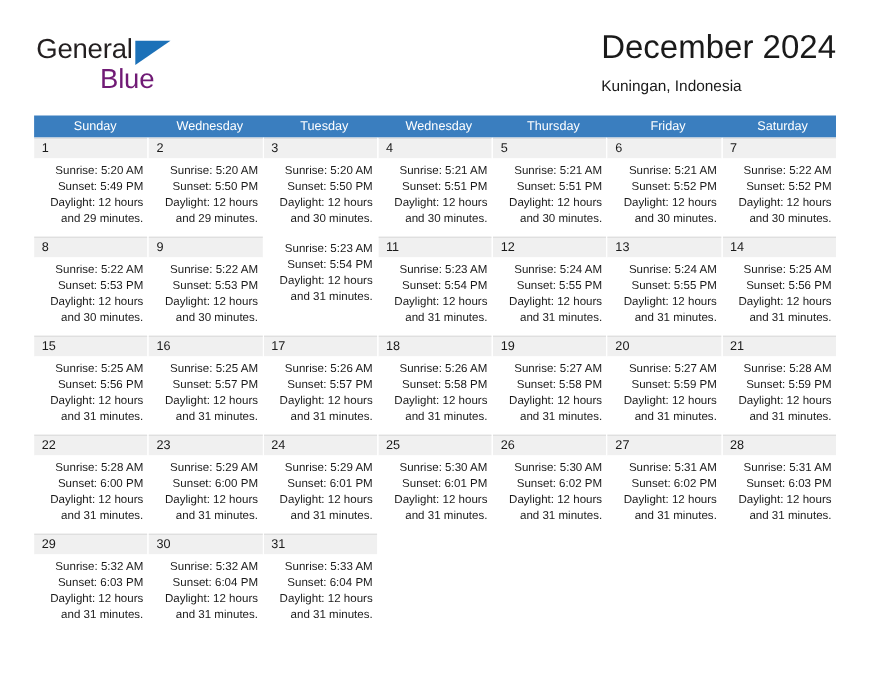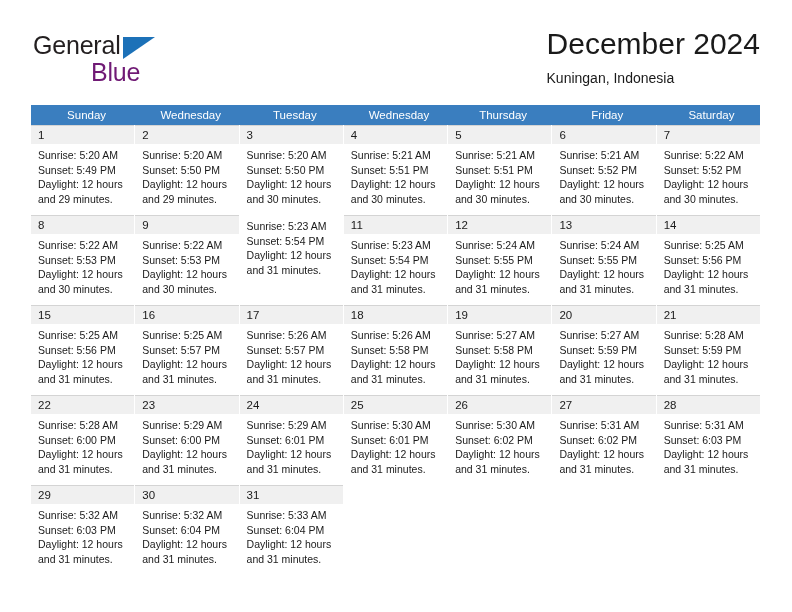--- a/index.html
+++ b/index.html
@@ -120,20 +120,21 @@
   }
   .daycell:last-child { border-right: none; }
   .daycell.filled .daynum-band {
     background: #f0f0f0;
     border-top: 1px solid #d4d4d4;
     height: 18px;
   }
   .daycell.filled .body {
     background: #ffffff;
     height: 56px;
+    text-align: right;
   }
   .daycell.empty .daynum-band,
   .daycell.empty .body {
     background: #ffffff;
     height: 18px;
   }
   .daycell.empty .body { height: 70px; }
   .daynum {
     font-size: 11.5px;
     line-height: 18px;

